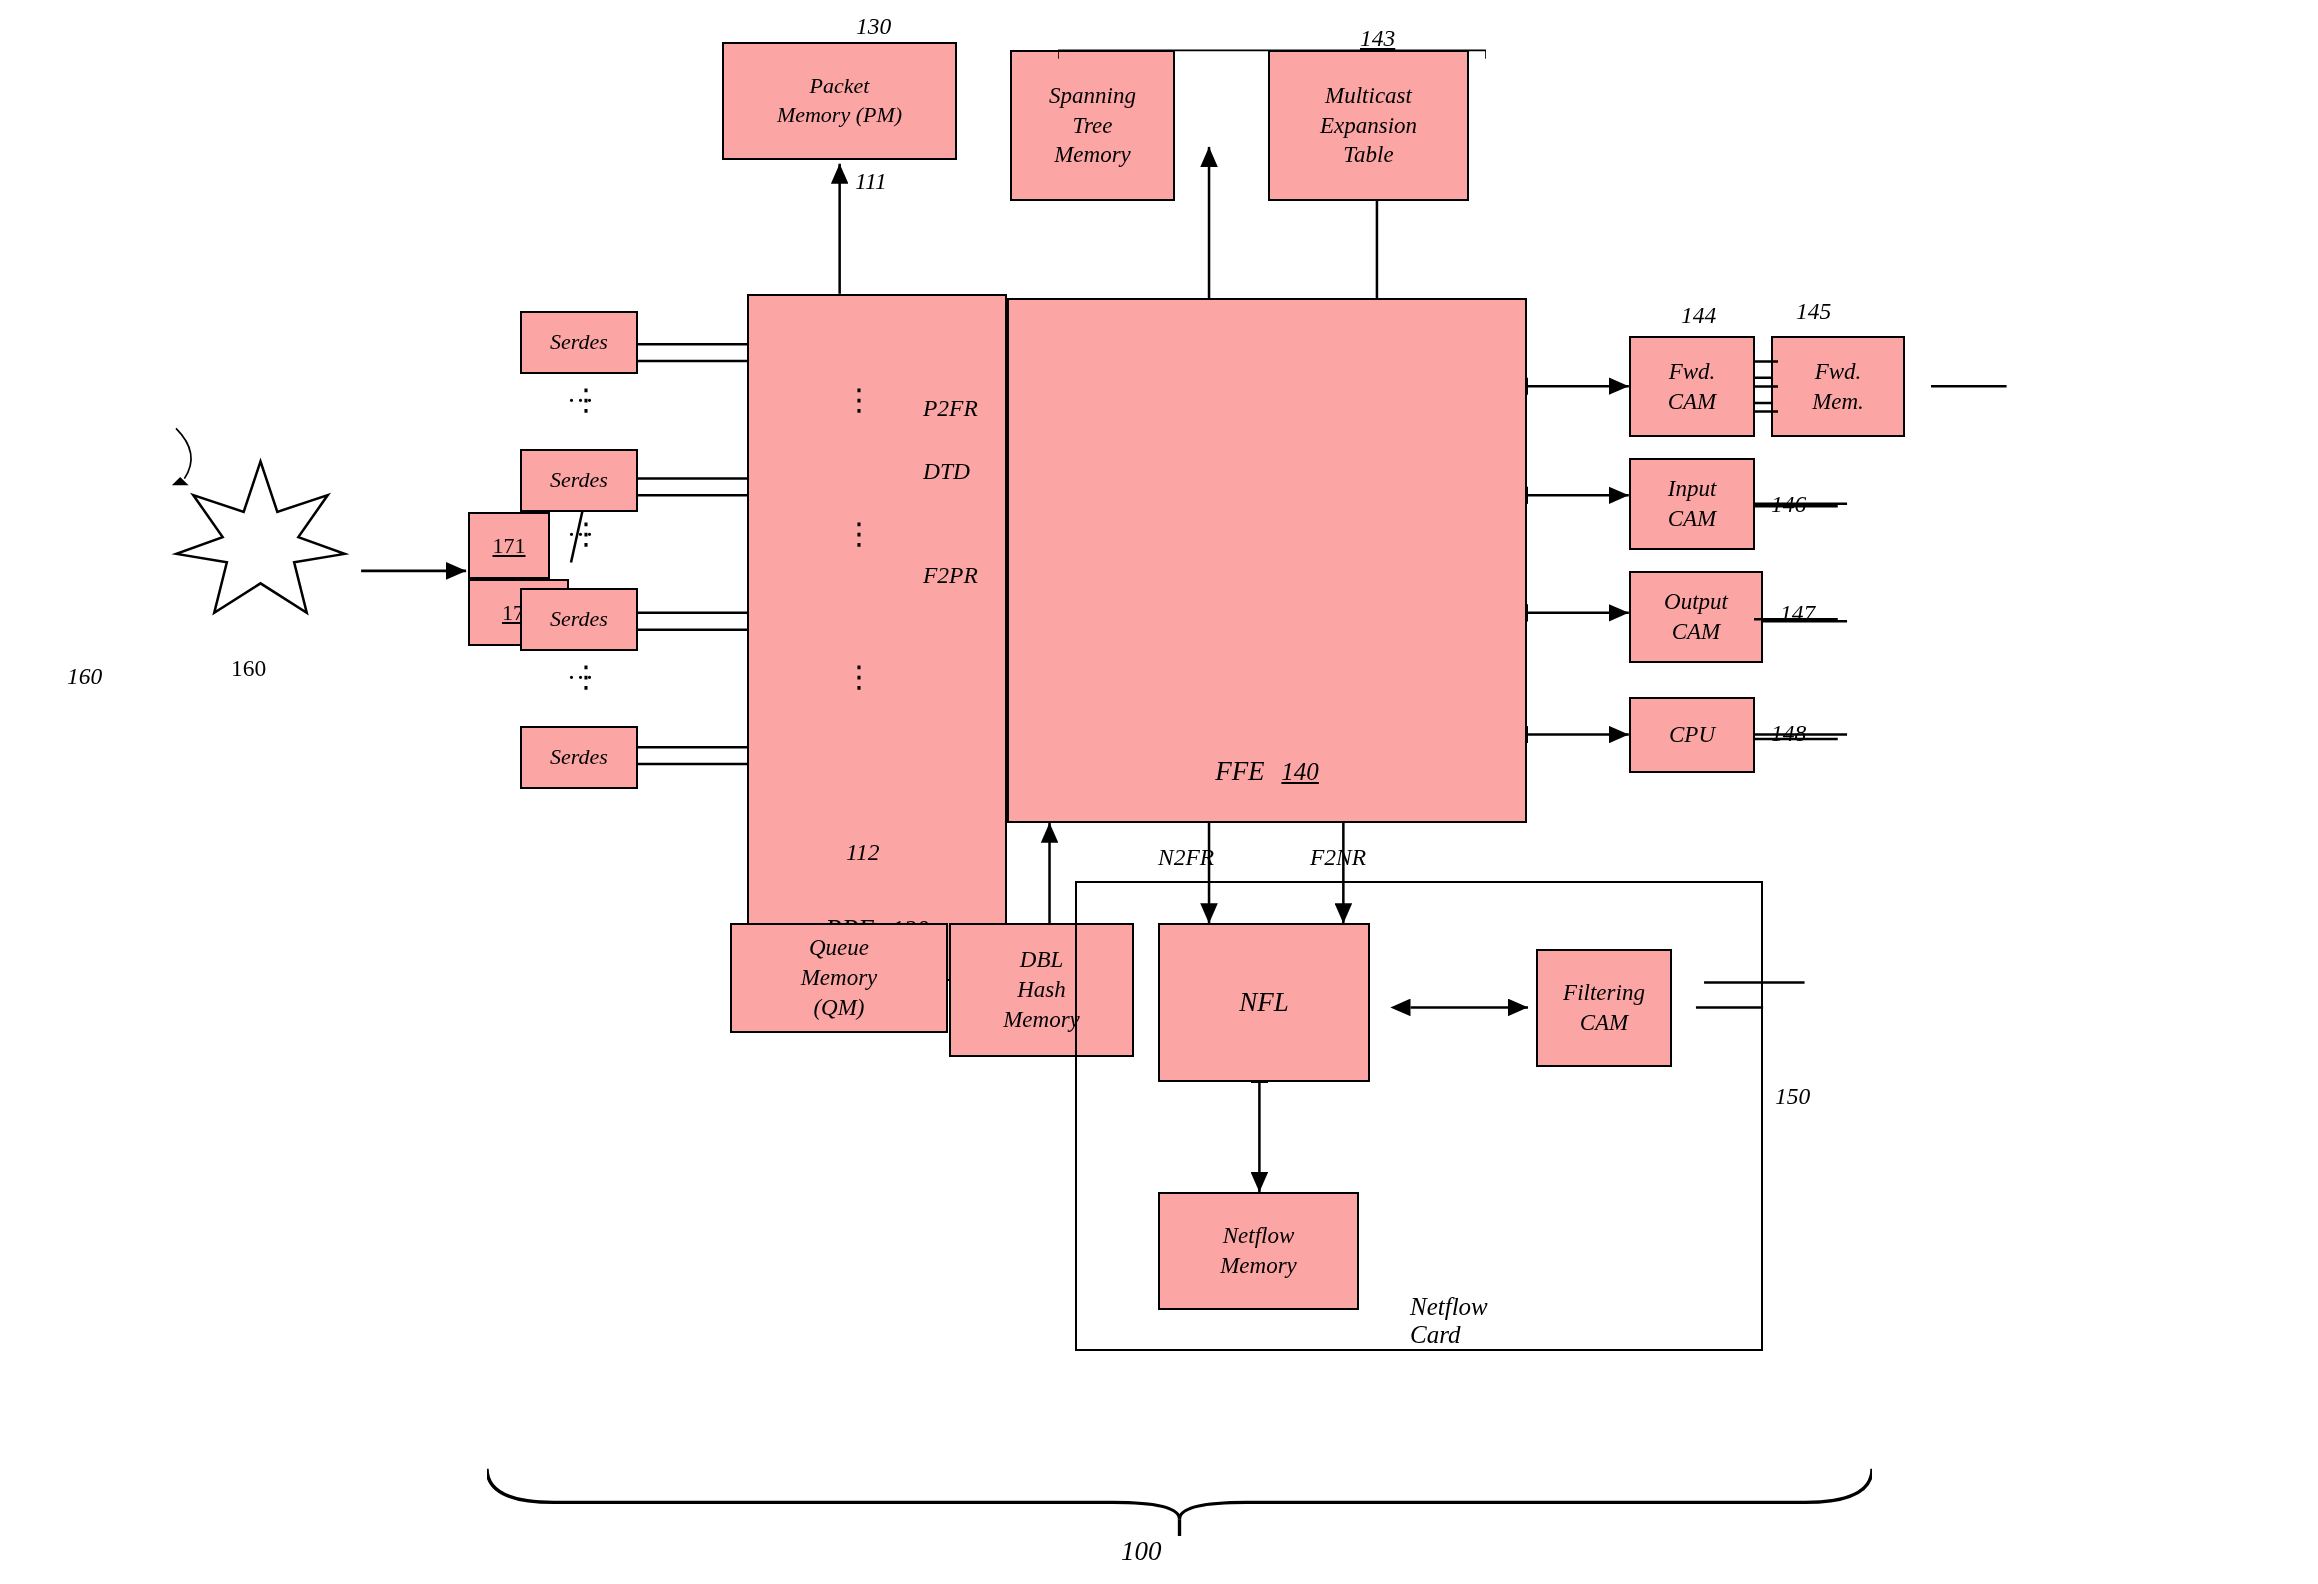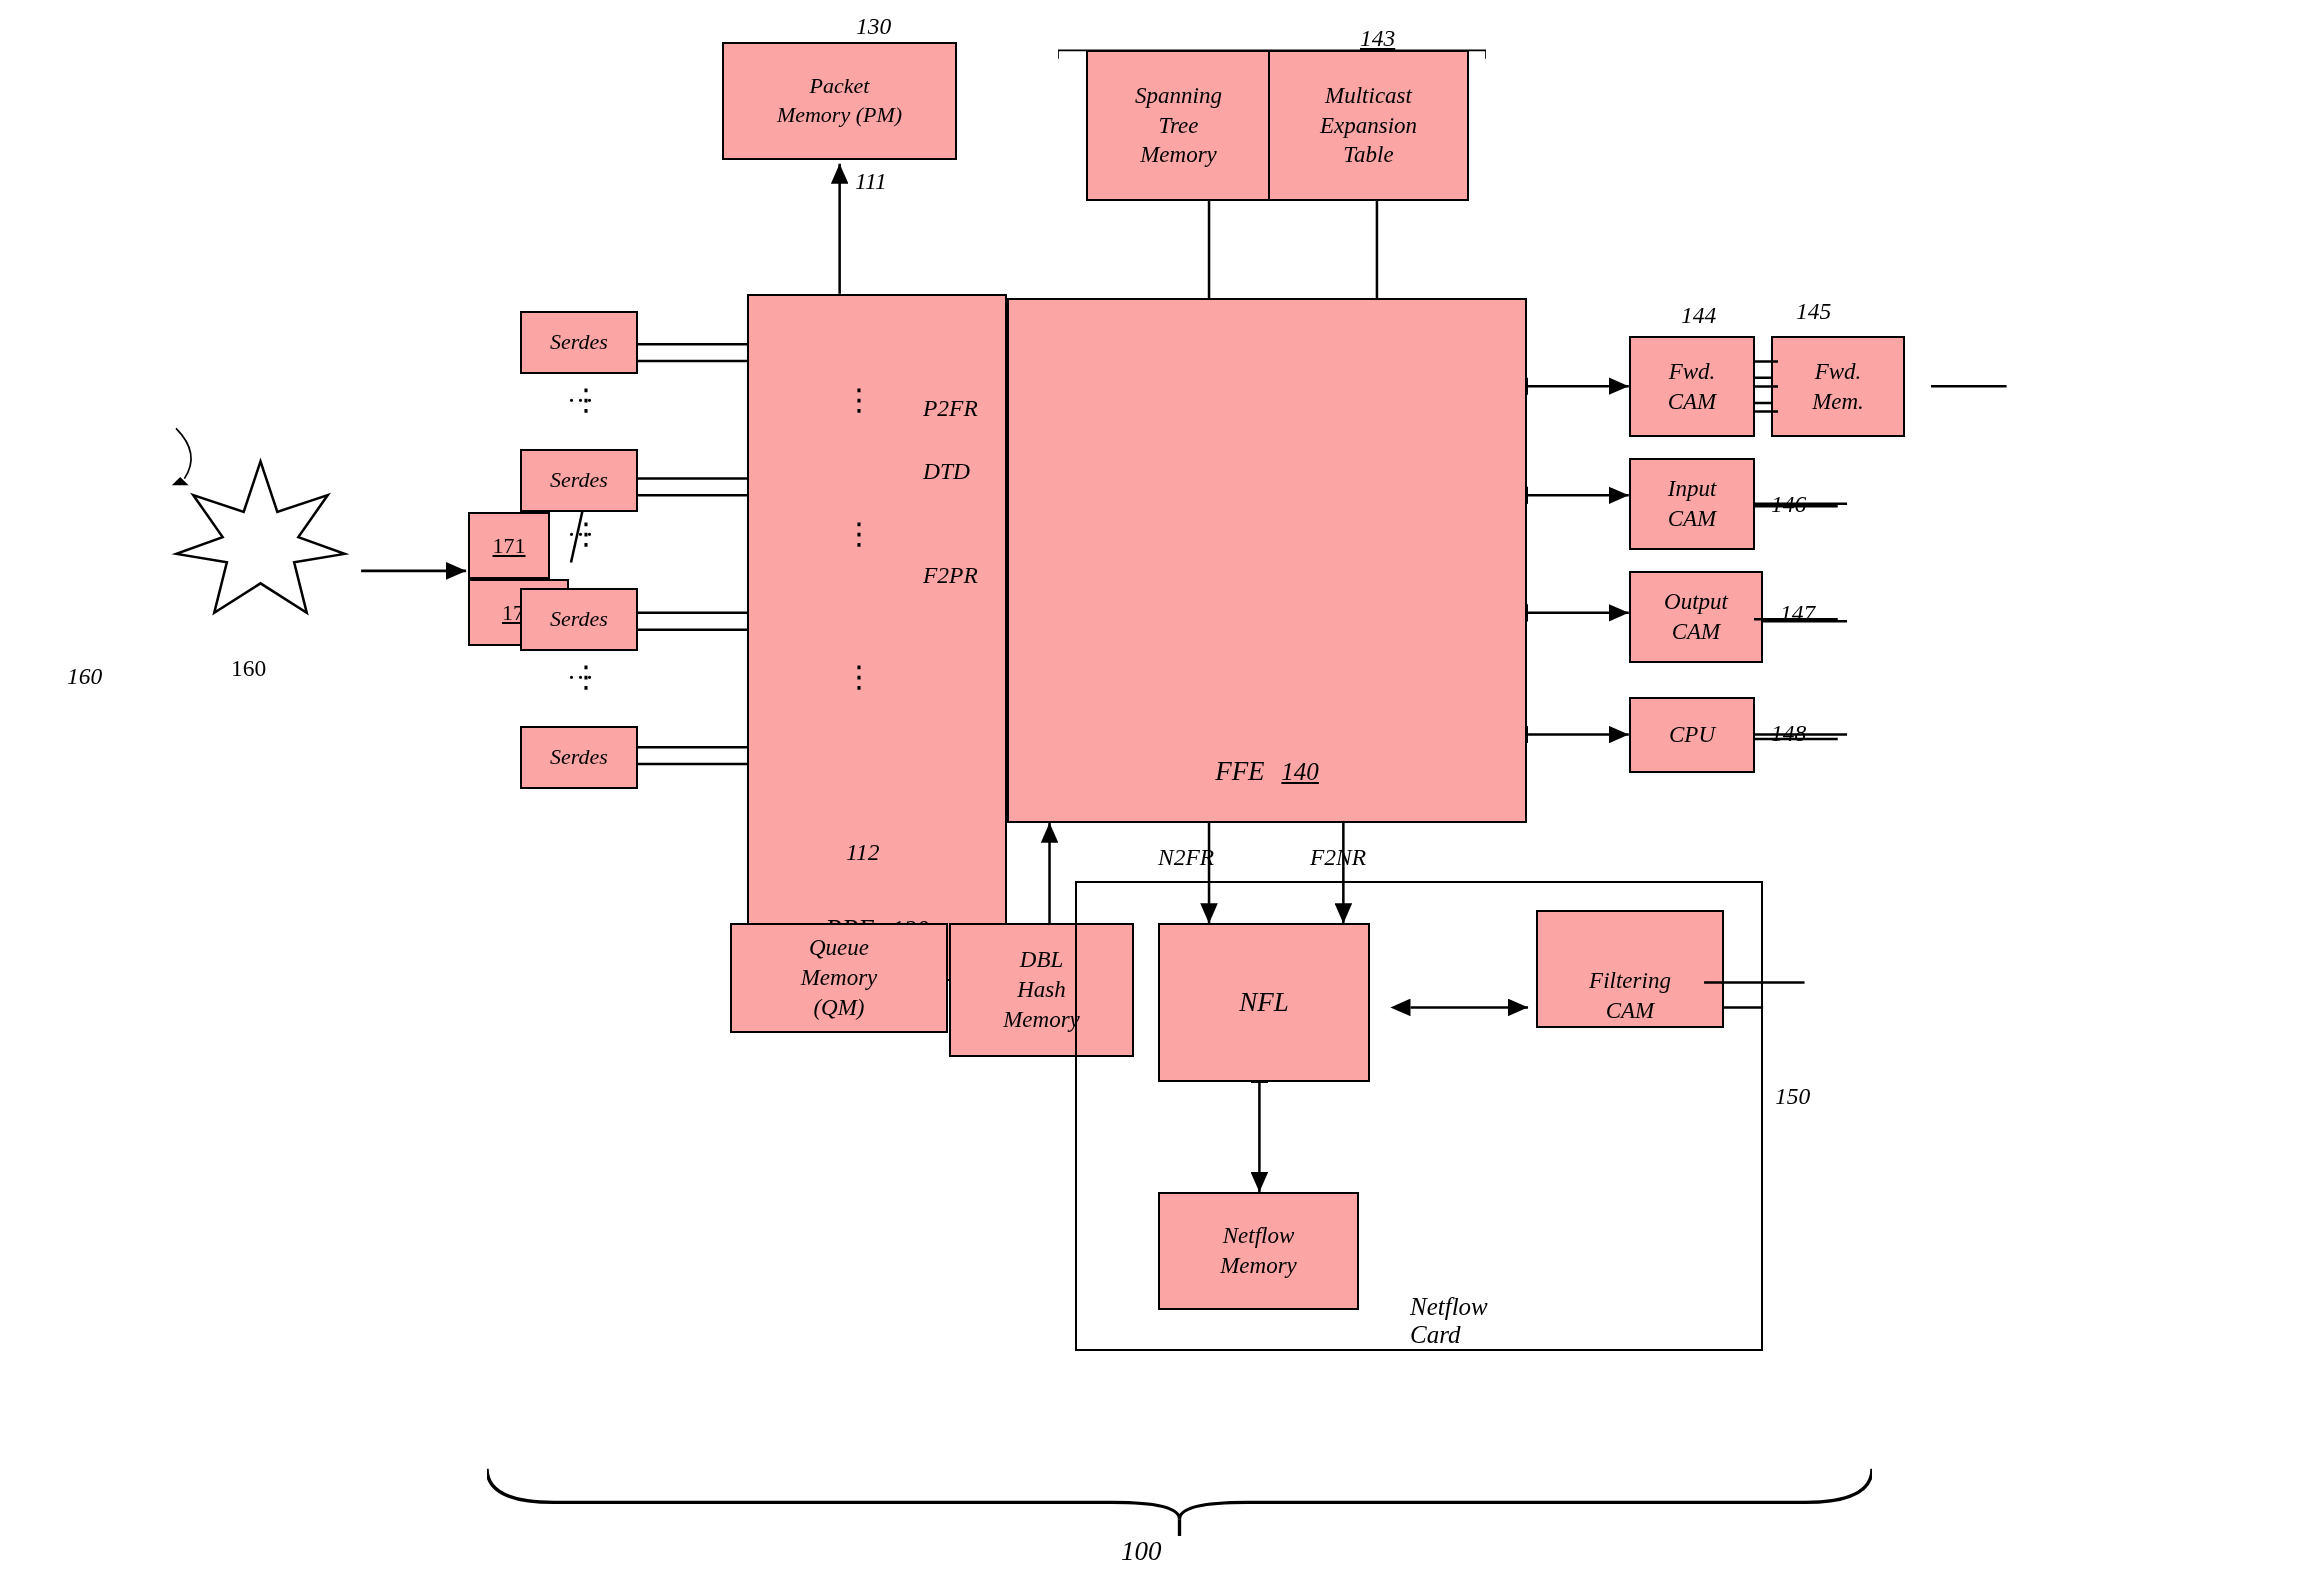--- a/index.html
+++ b/index.html
@@ -221,21 +221,21 @@
 
   <div class="ref-only" style="left:1016px; top:562px; font-size:23.5px; font-style:italic;">142</div>
 
   <div class="box" style="left:1007px; top:298px; width:520px; height:525px; font-size:27px;">
     <div style="position:absolute; bottom:34px; left:50%; transform:translateX(-50%); text-align:center; white-space:nowrap;">
       <span style="font-size:27px; font-style:italic;">FFE</span>
       <span style="font-size:25px; text-decoration:underline; margin-left:10px;">140</span>
     </div>
   </div>
 
-  <div class="box" style="left:1086px; top:50px; width:185px; height:151px;">
+  <div class="box" style="left:1010px; top:50px; width:165px; height:151px;">
     <span class="box-label" style="white-space:pre-line; font-size:23px;">Spanning
 Tree
 Memory</span>
   </div>
 
   <div class="box" style="left:1268px; top:50px; width:201px; height:151px;">
     <span class="box-label" style="white-space:pre-line; font-size:23px;">Multicast
 Expansion
 Table</span>
   </div>
@@ -298,21 +298,21 @@
 
   <div class="box" style="left:1158px; top:923px; width:212px; height:159px;">
     <span class="box-label" style="font-size:27px; font-style:italic;">NFL</span>
   </div>
 
   <div class="box" style="left:1158px; top:1192px; width:201px; height:118px;">
     <span class="box-label" style="white-space:pre-line; font-size:23px;">Netflow
 Memory</span>
   </div>
 
-  <div class="box" style="left:1536px; top:910px; width:188px; height:118px;align-items:flex-end;">
+  <div class="box" style="left:1536px; top:949px; width:136px; height:118px;">
     <span class="box-label" style="white-space:pre-line; font-size:23px;">Filtering
 CAM</span>
   </div>
 
   <div style="position:absolute; left:1075px; top:881px; width:688px; height:470px; border: 2.5px solid #000; background:transparent;"></div>
 
   <div class="label-text" style="left:1410px; top:1293px; font-size:25px; font-style:italic;">
     Netflow<br>Card
   </div>
 

